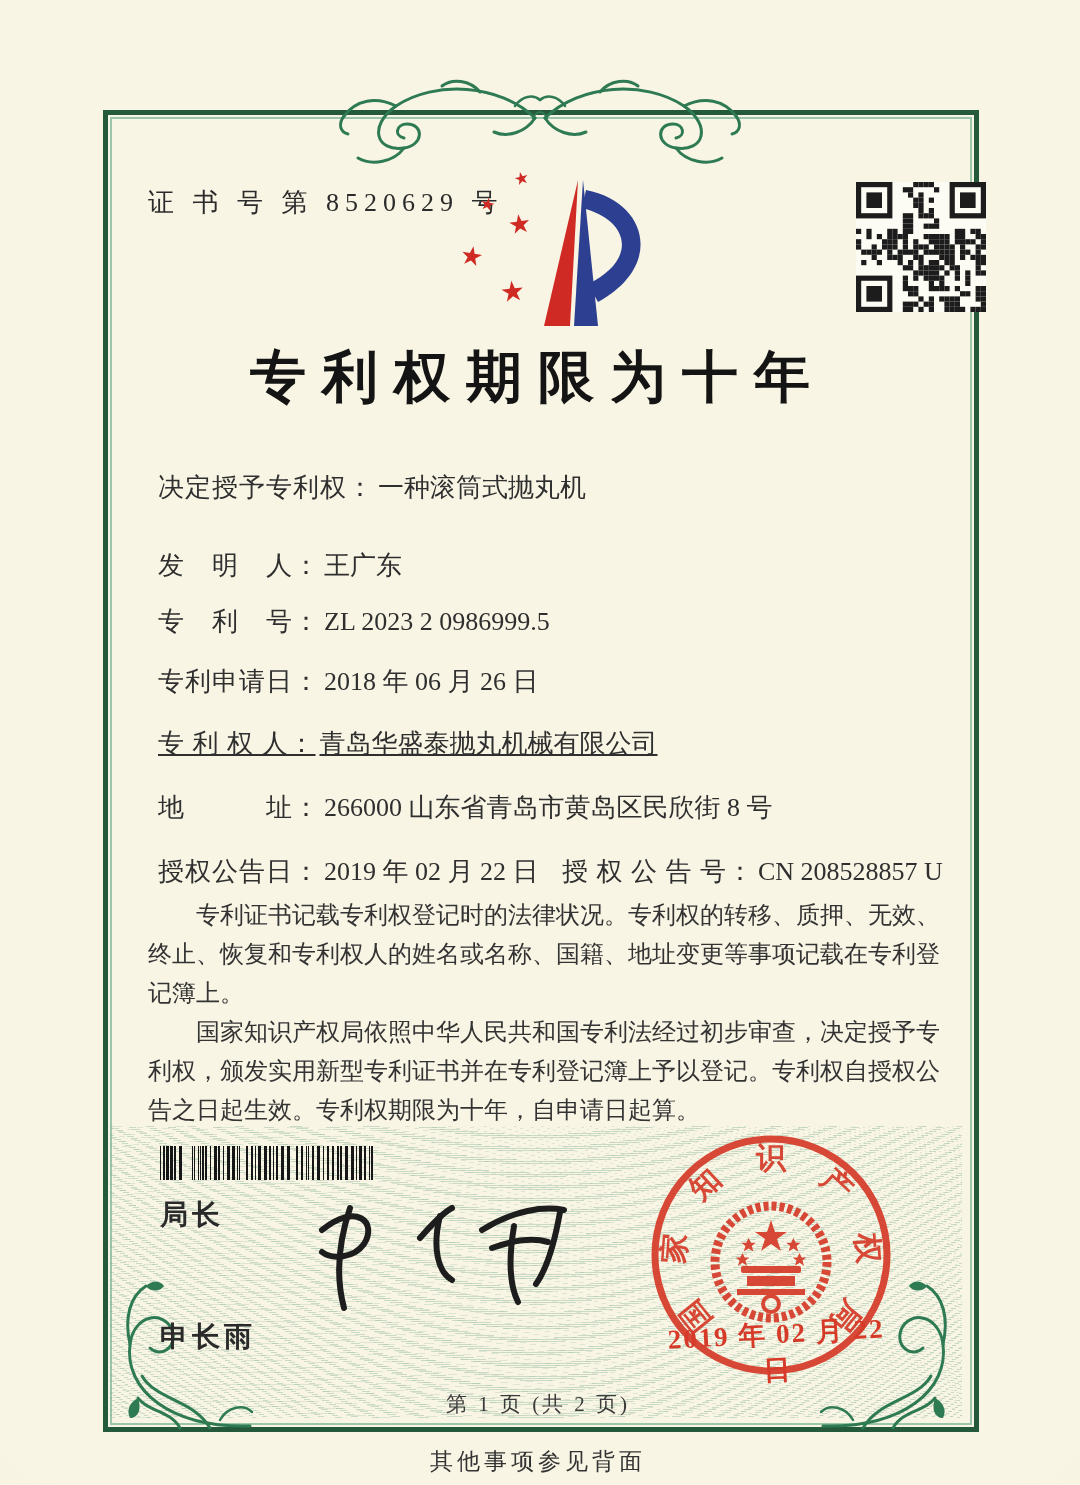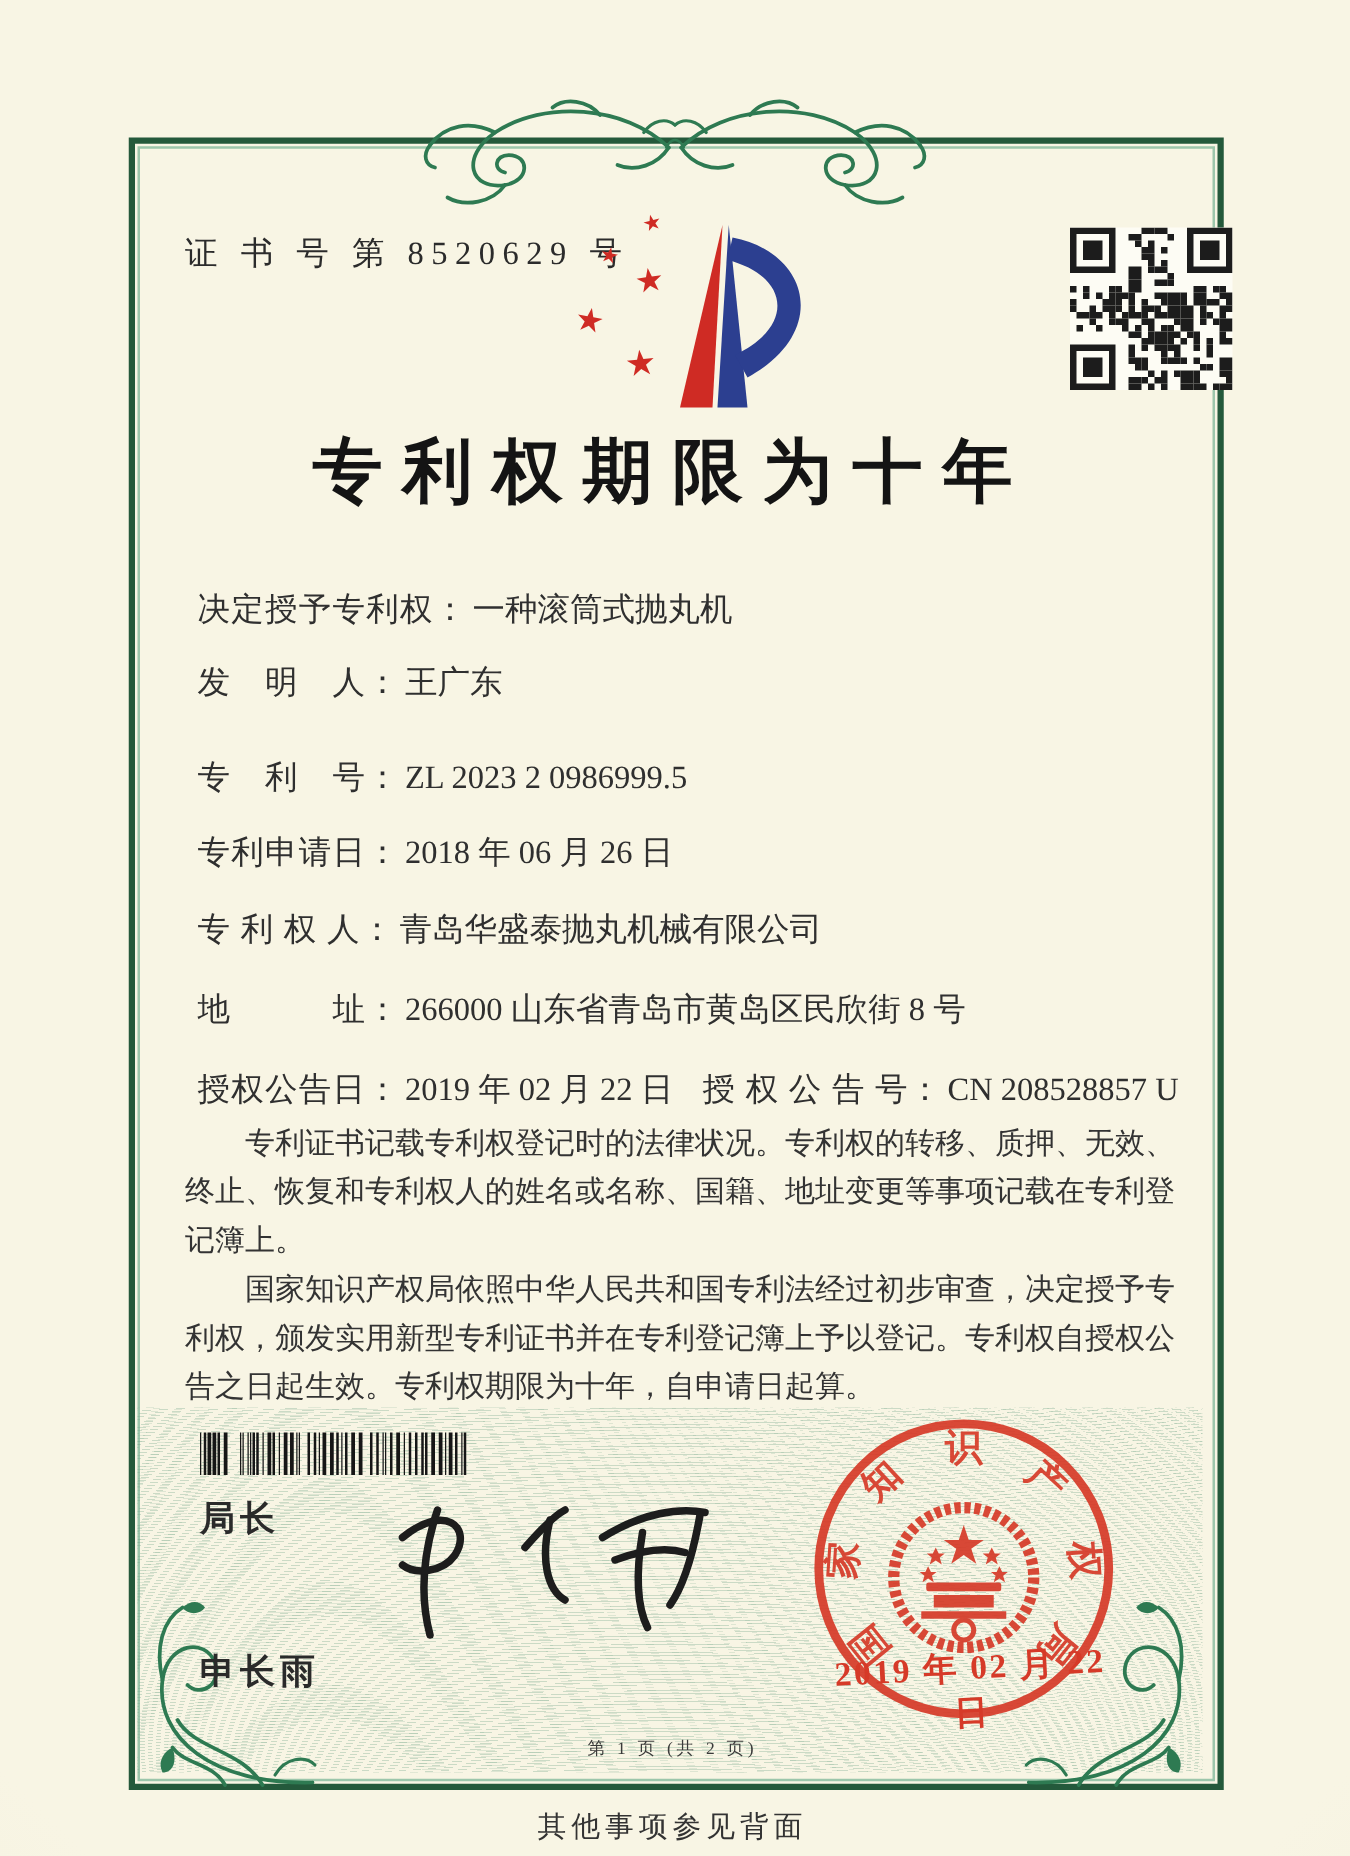--- a/index.html
+++ b/index.html
@@ -64,21 +64,21 @@
     font-family:"Liberation Sans","DejaVu Sans",sans-serif;color:#2a2a2a;letter-spacing:4px;}
   .signature{position:absolute;left:292px;top:1186px;}
   .seal{position:absolute;left:646px;top:1130px;width:250px;height:250px;}
   .seal-date{
     position:absolute;left:652px;top:1316px;width:250px;text-align:center;
     color:#d63a28;font-size:27px;font-weight:bold;letter-spacing:2px;
     transform:rotate(-3deg);
   }
   .page-no{
     position:absolute;left:105px;top:1390px;width:866px;text-align:center;
-    font-size:14px;color:#3a3a3a;letter-spacing:3px;
+    font-size:21px;color:#3a3a3a;letter-spacing:3px;
   }
   .back-note{
     position:absolute;left:105px;top:1446px;width:866px;text-align:center;
     font-size:23px;color:#333;letter-spacing:4px;
   }
 </style>
 </head>
 <body>
 
 <div class="page">
@@ -355,30 +355,30 @@
       <rect x="0" y="18" width="7" height="7" fill="#1c1c1c"></rect>
       <rect x="1" y="19" width="5" height="5" fill="#fdfcf4"></rect>
       <rect x="2" y="20" width="3" height="3" fill="#1c1c1c"></rect>
     </svg>
 
   <div class="title">专利权期限为十年</div>
 
   <div class="field" style="top:470px;">
     <span class="lbl">决定授予专利权：</span><span class="val">一种滚筒式抛丸机</span>
   </div>
-  <div class="field" style="top:528px;">
+  <div class="field" style="top:548px;">
     <span class="lbl">发　明　人：</span><span class="val">王广东</span>
   </div>
   <div class="field" style="top:604px;">
     <span class="lbl">专　利　号：</span><span class="val">ZL 2023 2 0986999.5</span>
   </div>
   <div class="field" style="top:664px;">
     <span class="lbl">专利申请日：</span><span class="val">2018 年 06 月 26 日</span>
   </div>
-  <div class="field" style="top:726px;">
+  <div class="field" style="top:726px;text-decoration:underline;">
     <span class="lbl">专 利 权 人：</span><span class="val">青岛华盛泰抛丸机械有限公司</span>
   </div>
   <div class="field" style="top:790px;">
     <span class="lbl">地　　　址：</span><span class="val">266000  山东省青岛市黄岛区民欣街 8 号</span>
   </div>
   <div class="field" style="top:854px;">
     <span class="lbl">授权公告日：</span><span class="val">2019 年 02 月 22 日</span>
   </div>
   <div class="field grant-no" style="top:854px;">
     <span class="lbl">授 权 公 告 号：</span><span class="val">CN 208528857 U</span>

